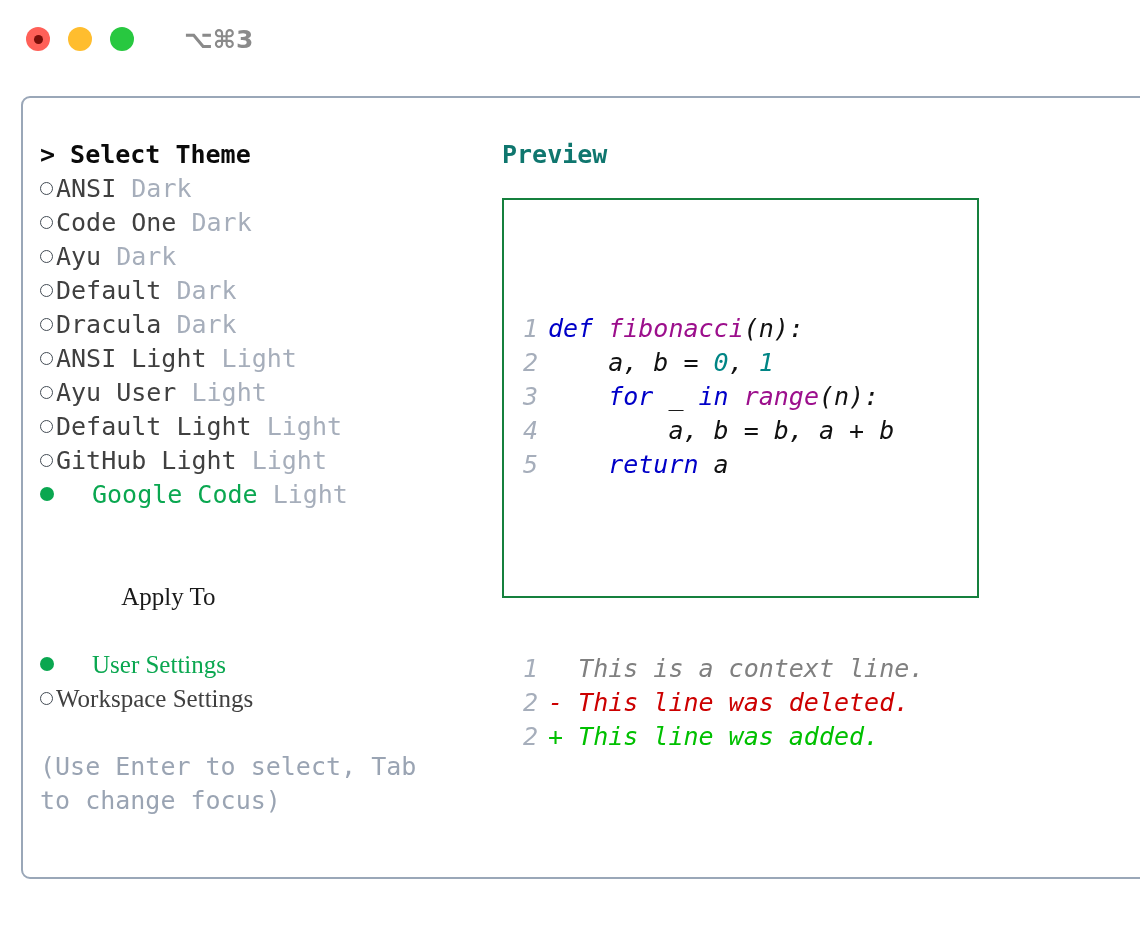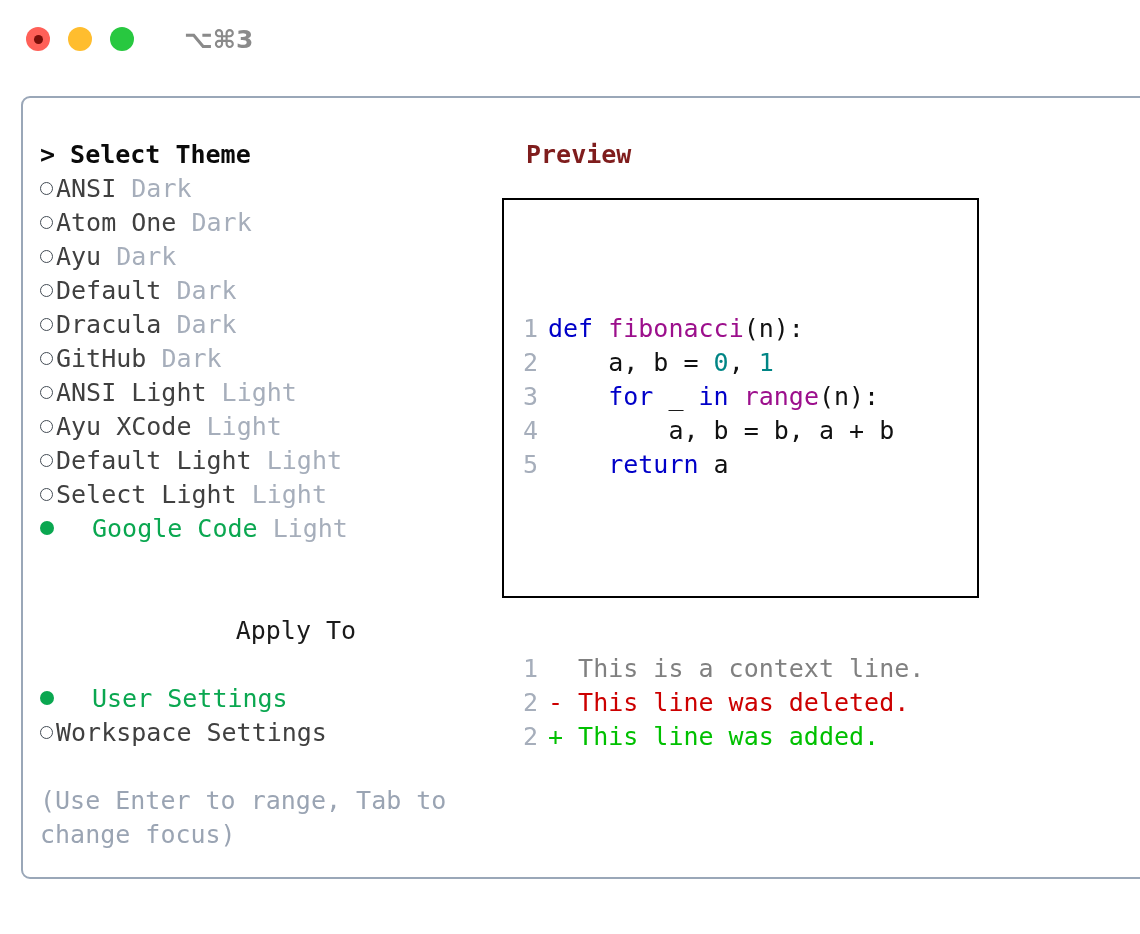--- a/index.html
+++ b/index.html
@@ -146,48 +146,48 @@
     border-radius: 50%;
     box-sizing: border-box;
     vertical-align: 2px;
   }
   .opt-name { color: #404040; }
   .opt.selected .opt-name { color: #0aa750; margin-left: 36px; }
   .opt-kind { color: #a6aebb; text-align: right; }
 
   .spacer-sm { height: 34px; }
 
-  .apply-section { margin-top: 0px; }
+  .apply-section { margin-top: 0px; font-family: Liberation Serif, serif; }
 
   .hint {
     margin-top: 34px;
     font-size: 25px;
     line-height: 34px;
     color: #9aa4b3;
     width: 420px;
     white-space: pre-wrap;
   }
 
   
   .preview-label {
     font-size: 25px;
     font-weight: 700;
-    color: #7f1d1d;
-    line-height: 34px;
-    white-space: pre;
-    margin-left: 24px;
+    color: #0f766e;
+    line-height: 34px;
+    white-space: pre;
   }
   .codebox {
     margin-top: 26px;
     width: 477px;
     height: 400px;
-    border: 2px solid #000000;
+    border: 2px solid #15803d;
     box-sizing: border-box;
     background: #ffffff;
     position: relative;
+    font-style: italic;
   }
   .code {
     position: absolute;
     left: 10px;
     top: 44px;
     font-size: 25px;
     line-height: 34px;
     white-space: pre;
   }
   .code-line { display: block; height: 34px; white-space: pre; }
@@ -226,45 +226,44 @@
 
   <div class="panel">
     <div class="panel-inner">
 
       <div class="col-left">
 
         <div class="heading">&gt; Select Theme</div>
 
         <div id="theme-list">
             <div class="opt"><span class="mark"><span class="bullet-off"></span></span><span class="opt-name">ANSI</span><span> </span><span class="opt-kind">Dark</span></div>
-            <div class="opt"><span class="mark"><span class="bullet-off"></span></span><span class="opt-name">Atom One</span><span> </span><span class="opt-kind">Dark</span></div>
+            <div class="opt"><span class="mark"><span class="bullet-off"></span></span><span class="opt-name">Code One</span><span> </span><span class="opt-kind">Dark</span></div>
             <div class="opt"><span class="mark"><span class="bullet-off"></span></span><span class="opt-name">Ayu</span><span> </span><span class="opt-kind">Dark</span></div>
             <div class="opt"><span class="mark"><span class="bullet-off"></span></span><span class="opt-name">Default</span><span> </span><span class="opt-kind">Dark</span></div>
             <div class="opt"><span class="mark"><span class="bullet-off"></span></span><span class="opt-name">Dracula</span><span> </span><span class="opt-kind">Dark</span></div>
-            <div class="opt"><span class="mark"><span class="bullet-off"></span></span><span class="opt-name">GitHub</span><span> </span><span class="opt-kind">Dark</span></div>
             <div class="opt"><span class="mark"><span class="bullet-off"></span></span><span class="opt-name">ANSI Light</span><span> </span><span class="opt-kind">Light</span></div>
-            <div class="opt"><span class="mark"><span class="bullet-off"></span></span><span class="opt-name">Ayu XCode</span><span> </span><span class="opt-kind">Light</span></div>
+            <div class="opt"><span class="mark"><span class="bullet-off"></span></span><span class="opt-name">Ayu User</span><span> </span><span class="opt-kind">Light</span></div>
             <div class="opt"><span class="mark"><span class="bullet-off"></span></span><span class="opt-name">Default Light</span><span> </span><span class="opt-kind">Light</span></div>
-            <div class="opt"><span class="mark"><span class="bullet-off"></span></span><span class="opt-name">Select Light</span><span> </span><span class="opt-kind">Light</span></div>
+            <div class="opt"><span class="mark"><span class="bullet-off"></span></span><span class="opt-name">GitHub Light</span><span> </span><span class="opt-kind">Light</span></div>
             <div class="opt selected"><span class="mark"><span class="bullet-on"></span></span><span class="opt-name">Google Code</span><span> </span><span class="opt-kind">Light</span></div>
           </div>
 
         <div class="spacer-sm"></div>
 
         <div class="apply-section">
           <div class="heading-plain">
             <span class="mark">&nbsp;</span><span>Apply To</span>
           </div>
           <div id="apply-list">
               <div class="opt selected"><span class="mark"><span class="bullet-on"></span></span><span class="opt-name">User Settings</span></div>
               <div class="opt"><span class="mark"><span class="bullet-off"></span></span><span class="opt-name">Workspace Settings</span></div>
             </div>
         </div>
 
-        <div class="hint">(Use Enter to range, Tab to change focus)</div>
+        <div class="hint">(Use Enter to select, Tab to change focus)</div>
       </div>
 
       <div class="col-right">
         <div class="preview-label">Preview</div>
 
         <div class="codebox">
           <div class="code">
             <div id="code-lines"><span class="code-line"><span class="ln">1</span><span class="code-txt"><span class="tk-kw">def </span><span class="tk-fn">fibonacci</span><span class="tk-pl">(n):</span></span></span><span class="code-line"><span class="ln">2</span><span class="code-txt"><span class="tk-pl">    a, b = </span><span class="tk-num">0</span><span class="tk-pl">, </span><span class="tk-num">1</span></span></span><span class="code-line"><span class="ln">3</span><span class="code-txt"><span class="tk-pl">    </span><span class="tk-kw">for</span><span class="tk-pl"> _ </span><span class="tk-kw">in</span><span class="tk-pl"> </span><span class="tk-fn">range</span><span class="tk-pl">(n):</span></span></span><span class="code-line"><span class="ln">4</span><span class="code-txt"><span class="tk-pl">        a, b = b, a + b</span></span></span><span class="code-line"><span class="ln">5</span><span class="code-txt"><span class="tk-pl">    </span><span class="tk-kw">return</span><span class="tk-pl"> a</span></span></span></div>
             <span class="blank-line"></span>
             <div id="diff-lines"><span class="code-line"><span class="ln">1</span><span class="code-txt d-ctx">  This is a context line.</span></span><span class="code-line"><span class="ln">2</span><span class="code-txt d-del">- This line was deleted.</span></span><span class="code-line"><span class="ln">2</span><span class="code-txt d-add">+ This line was added.</span></span></div>

